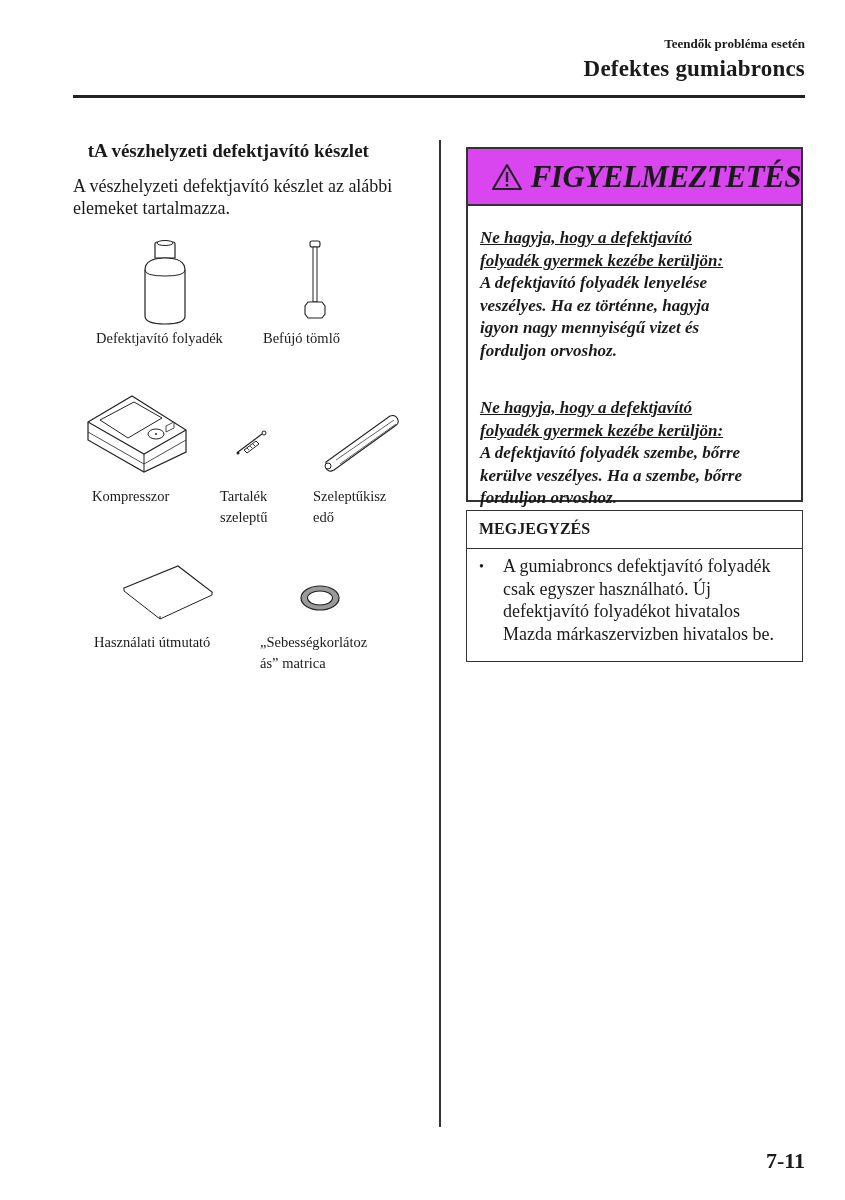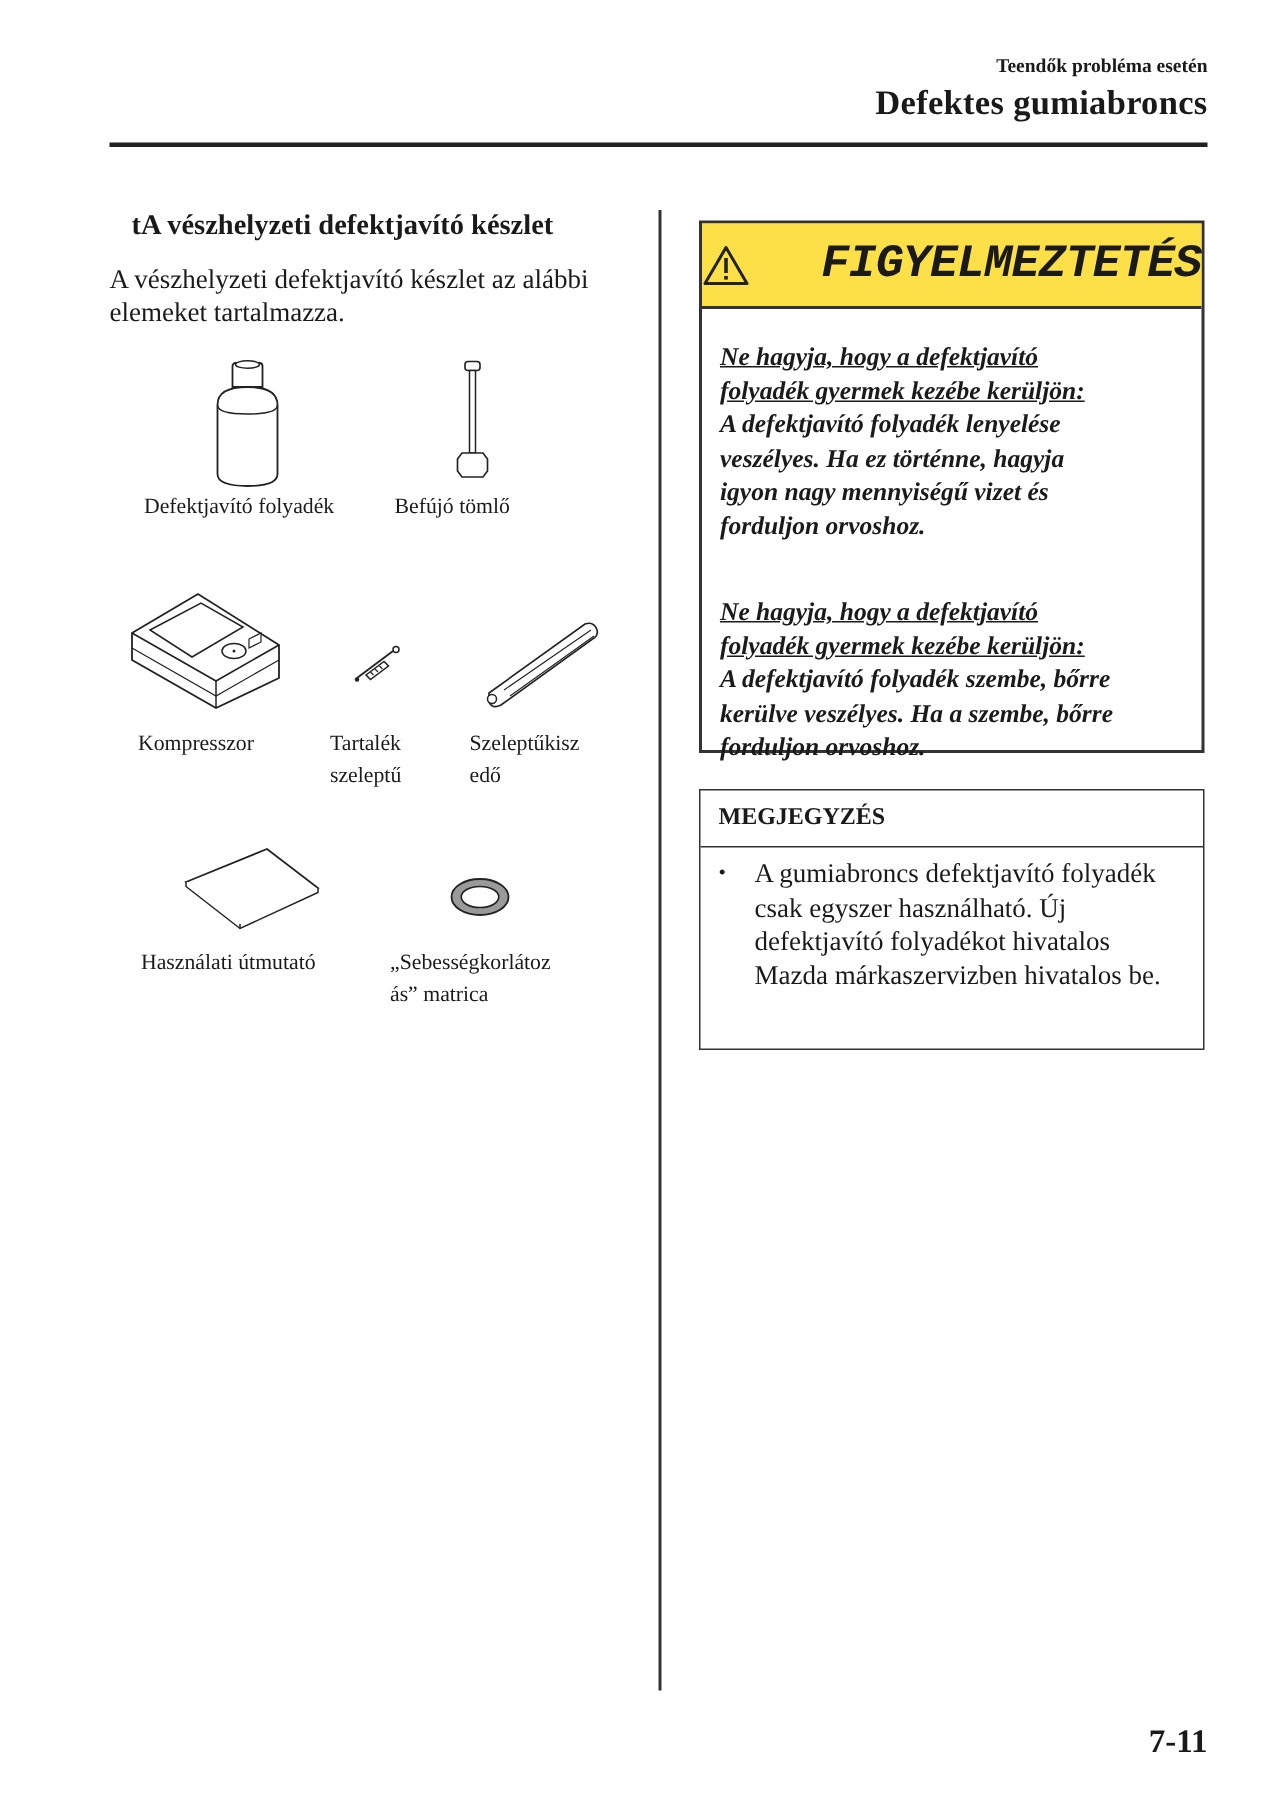--- a/index.html
+++ b/index.html
@@ -13,27 +13,27 @@
 
   #subsection { left:70px; top:140px; font-size:19px; font-weight:bold; white-space:nowrap;text-align:right; }
   #subsection .mark { display:inline-block; width:24px; }
   #intro { left:73px; top:175px; width:340px; font-size:18px; line-height:22px; }
 
   .item { position:absolute; text-align:left; font-size:14.5px; line-height:19px; }
   .item svg { display:block; }
   .cap { position:absolute; font-size:14.5px; line-height:21px; white-space:nowrap; }
 
   #warning-box { left:466px; top:147px; width:337px; height:355px; border:2px solid #333; box-sizing:border-box; }
-  #warning-head { height:55px; background:#fde047; border-bottom:2px solid #333; display:flex; align-items:center; justify-content:space-between; gap:8px;font-family:Liberation Mono, monospace; }
+  #warning-head { height:55px; background:#d946ef; border-bottom:2px solid #333; display:flex; align-items:center; justify-content:flex-end; gap:8px; }
   #warning-title { font-size:31px; font-weight:bold; font-style:italic; letter-spacing:-0.5px; }
   .warn-par { padding:21px 10px 0 12px; font-size:17px; line-height:22.5px; font-weight:bold; font-style:italic; }
   .warn-par .u { text-decoration:underline; }
   .warn-par + .warn-par { margin-top:14px; }
 
-  #note-box { left:466px; top:526px; width:337px; height:174px; border:1.5px solid #333; box-sizing:border-box; }
+  #note-box { left:466px; top:510px; width:337px; height:152px; border:1.5px solid #333; box-sizing:border-box; }
   #note-head { height:38px; border-bottom:1.5px solid #333; box-sizing:border-box; padding:9px 0 0 12px; font-size:16px; font-weight:bold; }
   #note-body { display:flex; padding:6px 8px 0 12px; font-size:18px; line-height:22.5px; }
   #note-body .bullet { width:24px; flex:none; font-size:14px; padding-top:1px; }
 
   #page-number { right:40px; top:1148px; font-size:22px; font-weight:bold; }
 </style>
 </head>
 <body>
 
 <div class="abs" id="section-label">Teendők probléma esetén</div>

